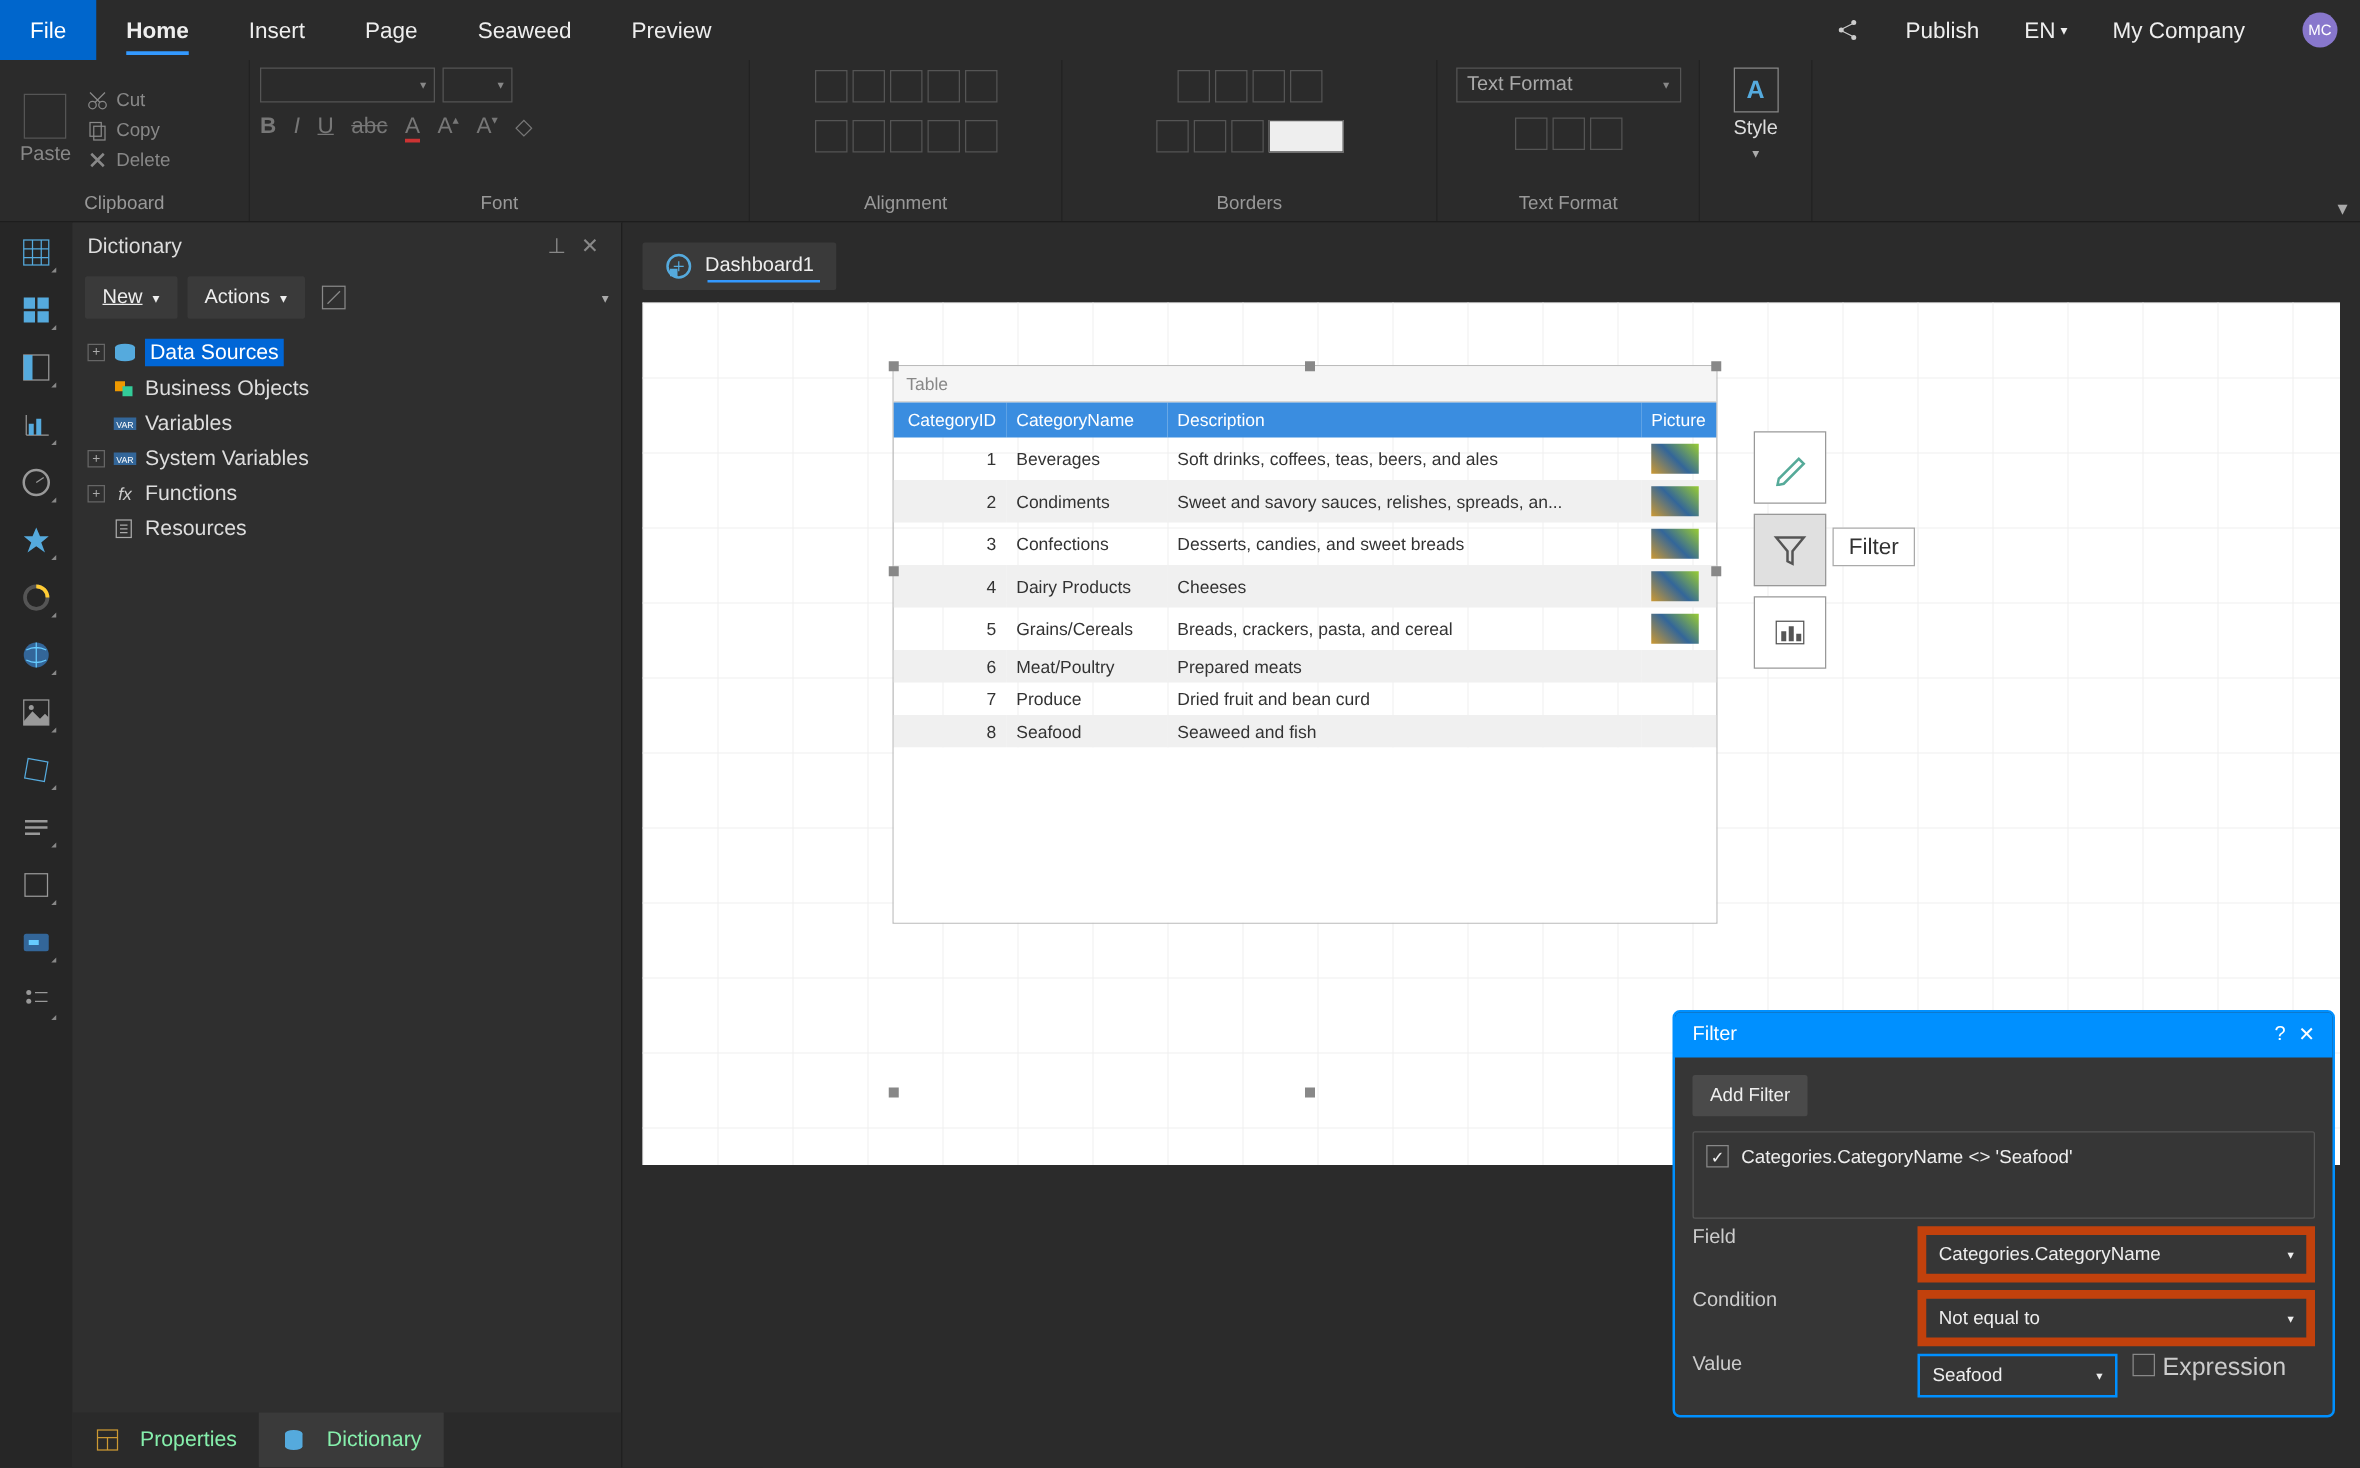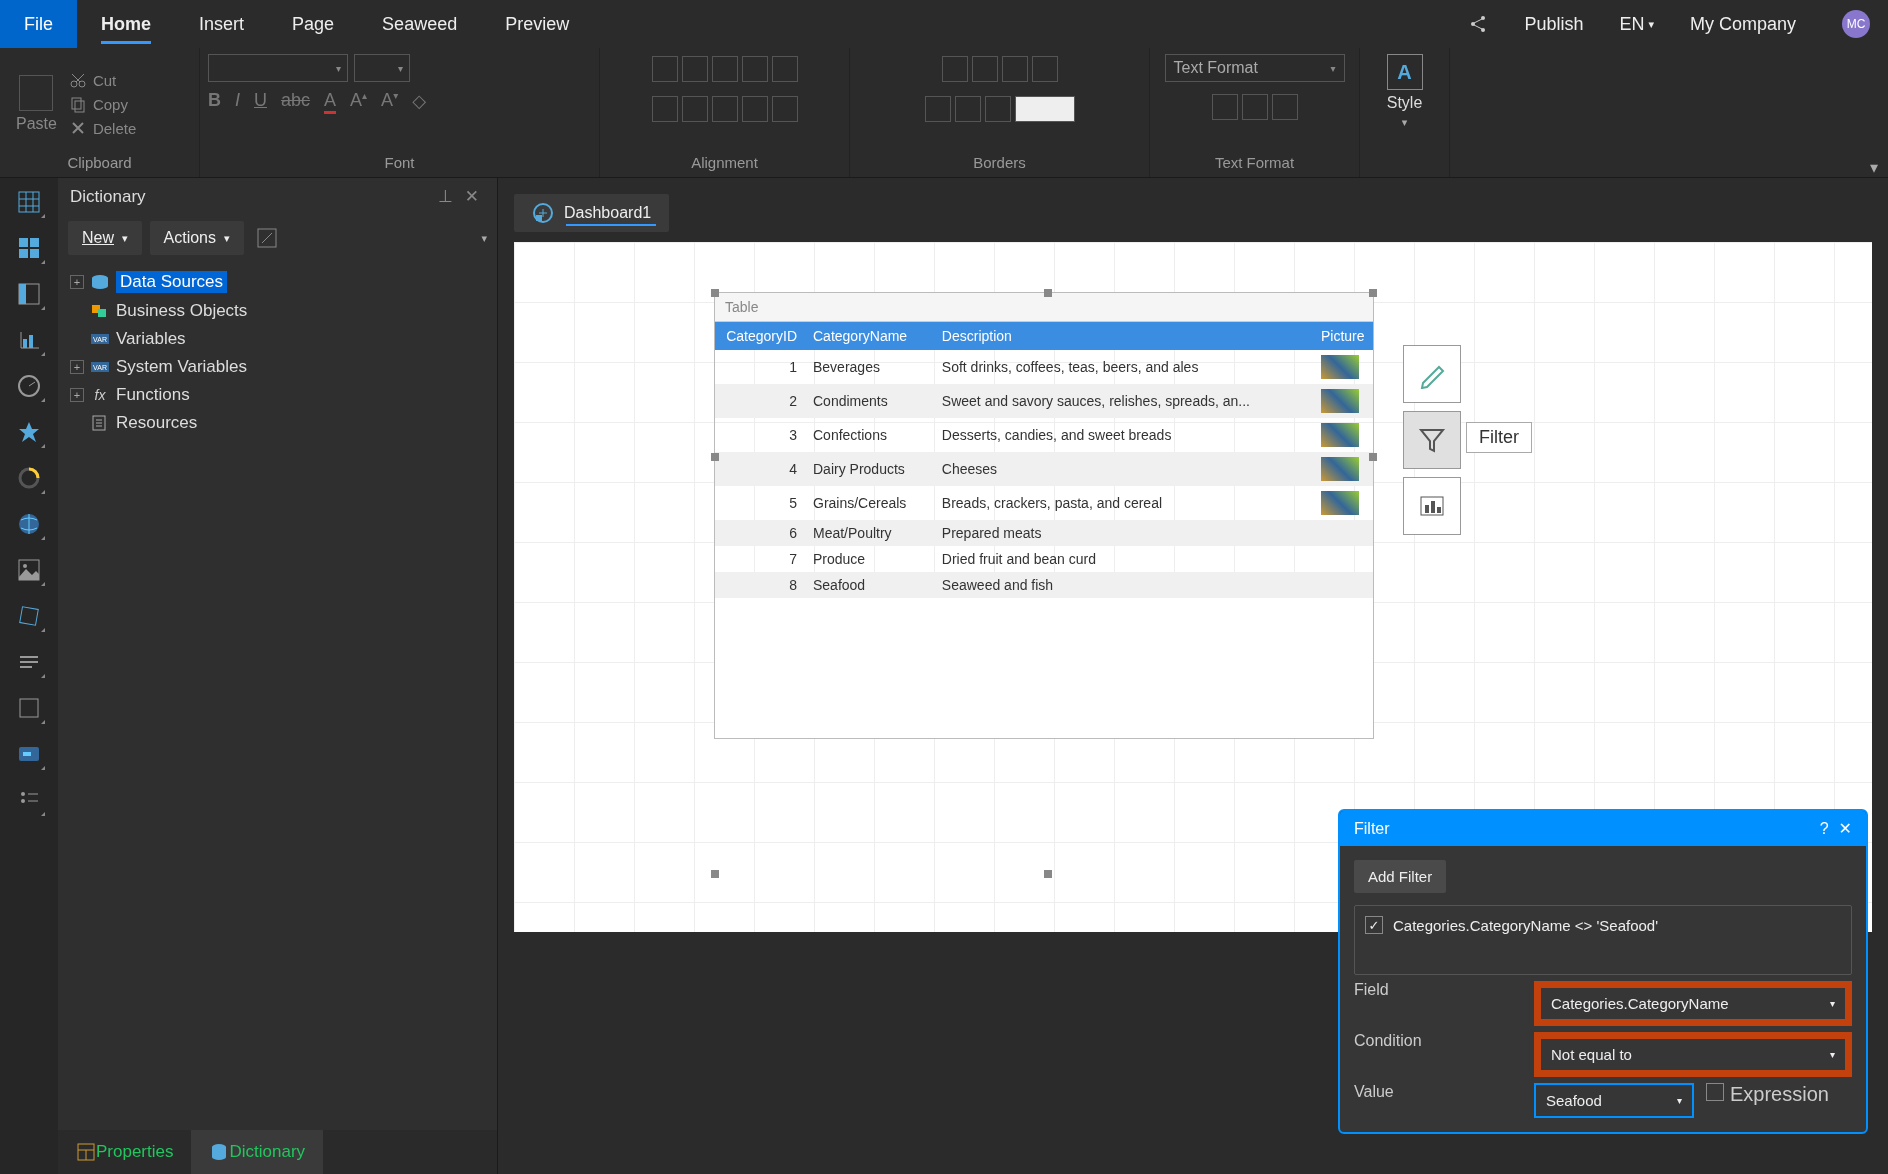--- a/index.html
+++ b/index.html
@@ -47,21 +47,21 @@
 .dict-search { margin: 6px 10px; display: flex; border: 1px solid #555; border-radius: 2px; }
 .dict-search input { flex: 1; background: transparent; border: none; padding: 10px 12px; color: #ccc; font-size: 16px; outline: none; }
 .dict-search .sbtn { width: 42px; display: flex; align-items: center; justify-content: center; color: #aaa; }
 .tree { padding: 6px 10px; }
 .tree-item { display: flex; align-items: center; gap: 6px; padding: 4px 2px; font-size: 17px; color: #ddd; }
 .tree-item .exp { width: 14px; height: 14px; border: 1px solid #666; font-size: 11px; display: flex; align-items: center; justify-content: center; color: #aaa; }
 .tree-item .exp.none { border: none; }
 .tree-item .ticon { width: 20px; height: 16px; }
 .tree-item.selected .label { background: #0066d6; color: #fff; padding: 1px 4px; }
 .dict-footer { margin-top: auto; display: flex; background: #2a2a2a; }
-.dict-tab { display: flex; align-items: center; gap: 0; padding: 12px 18px; font-size: 17px; color: #22c55e; }
+.dict-tab { display: flex; align-items: center; gap: 16px; padding: 12px 18px; font-size: 17px; color: #86efac; }
 .dict-tab.active { background: #3a3a3a; }
 
 
 .canvas-wrap { flex: 1; background: #2b2b2b; padding: 16px; position: relative; }
 .doc-tab { display: inline-flex; align-items: center; gap: 10px; background: #3a3a3a; padding: 8px 18px; border-radius: 2px; position: relative; }
 .doc-tab .underline { position: absolute; bottom: 6px; left: 52px; width: 90px; height: 2px; background: #3399ff; }
 .canvas { margin-top: 10px; background: #fff; width: 100%; height: 690px; position: relative; background-image: linear-gradient(#eee 1px, transparent 1px), linear-gradient(90deg, #eee 1px, transparent 1px); background-size: 60px 60px; }
 
 
 .table-el { position: absolute; left: 200px; top: 50px; width: 660px; border: 1px solid #bbb; }

